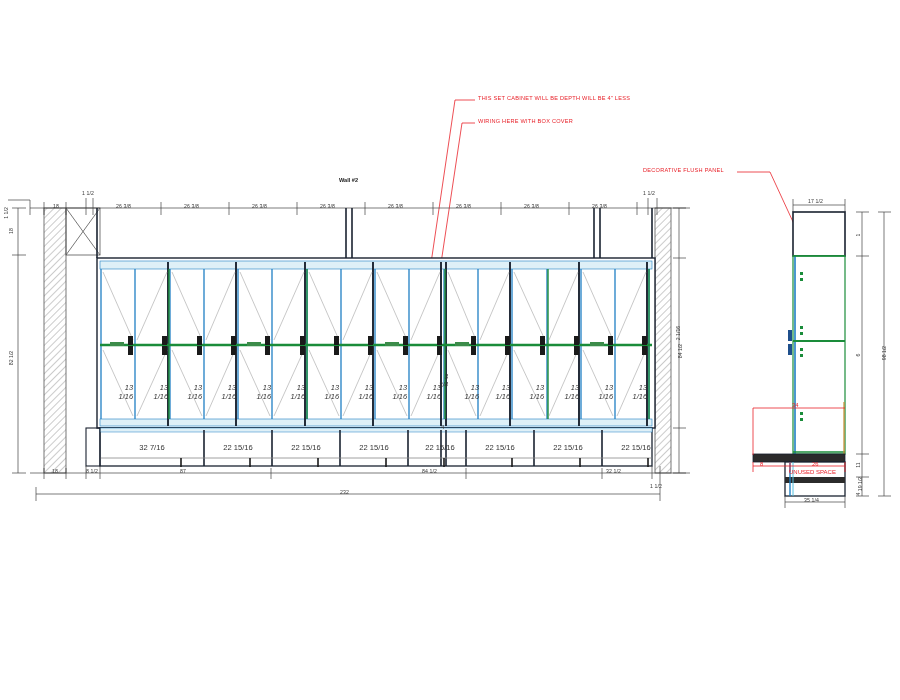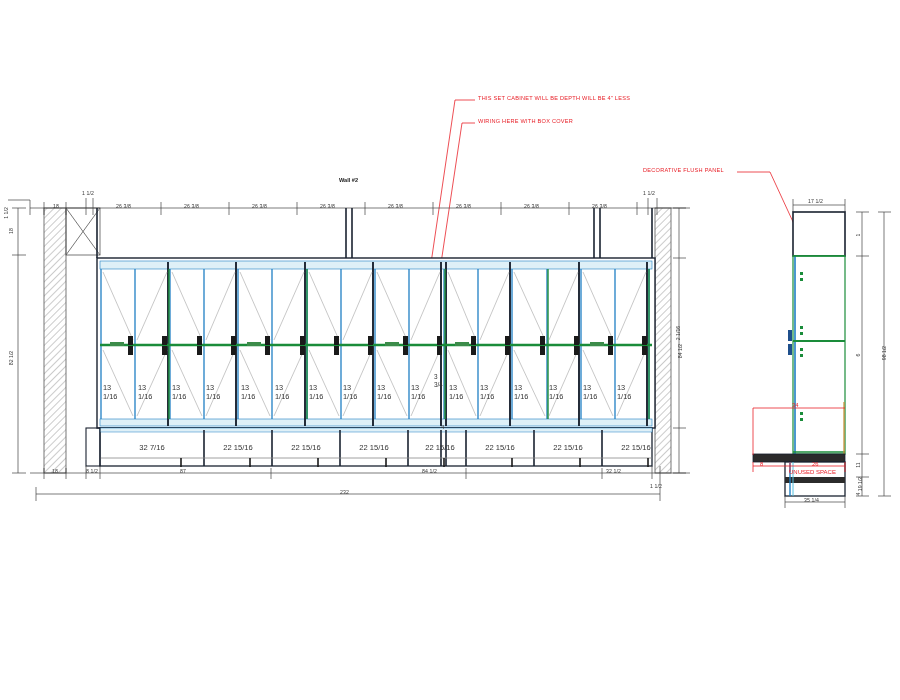--- a/index.html
+++ b/index.html
@@ -8,22 +8,22 @@
   .stage{position:absolute;left:0;top:0;width:900px;height:700px;}
   svg{position:absolute;left:0;top:0;}
   .ann{position:absolute;color:#e8222a;font-size:5.6px;letter-spacing:.25px;
        white-space:nowrap;font-family:"Liberation Sans", sans-serif;}
   .dim{position:absolute;font-size:5.2px;color:#3a3a3a;white-space:nowrap;
        font-family:"Liberation Sans", sans-serif;letter-spacing:.1px;}
   .dimv{position:absolute;font-size:5.2px;color:#3a3a3a;white-space:nowrap;
         transform-origin:center center;font-family:"Liberation Sans", sans-serif;}
   .lbl{position:absolute;font-size:7.6px;color:#333;white-space:nowrap;
        text-align:center;font-family:"Liberation Sans", sans-serif;}
-  .doorlbl{position:absolute;font-size:7.4px;color:#333;text-align:left;
-           line-height:9px;font-family:"Liberation Sans", sans-serif;}
+  .doorlbl{position:absolute;font-size:7.4px;color:#333;text-align:right;
+           line-height:9px;font-family:"Liberation Sans", sans-serif;font-style:italic;}
   .wall{position:absolute;font-size:5.6px;color:#222;font-weight:bold;
         font-family:"Liberation Sans", sans-serif;}
   .redlbl{position:absolute;color:#e8222a;font-size:5.8px;white-space:nowrap;
           font-family:"Liberation Sans", sans-serif;}
 </style>
 </head>
 <body>
 
 <div class="stage">
 

